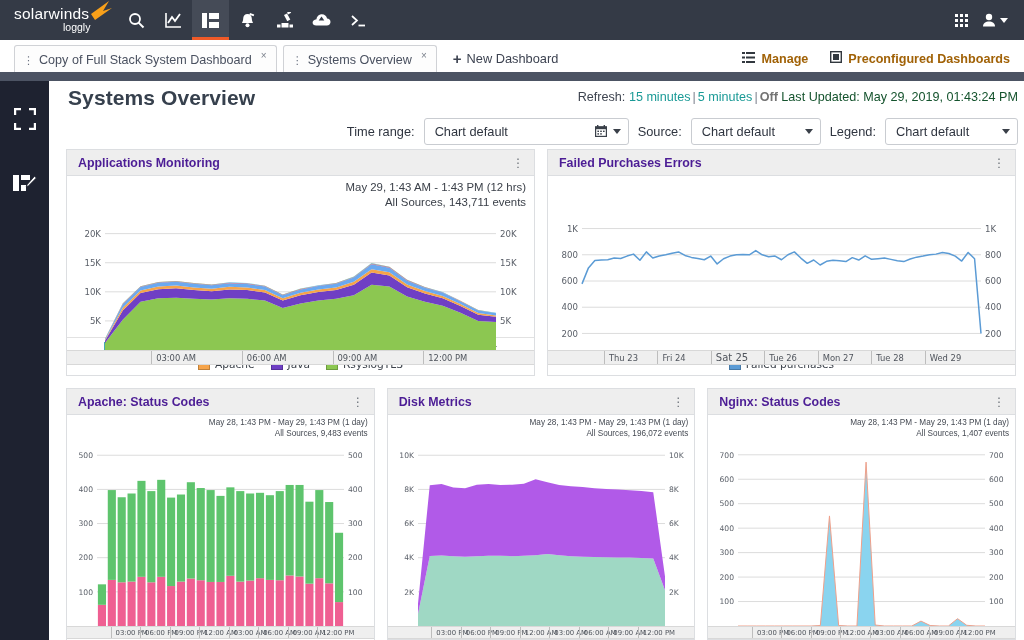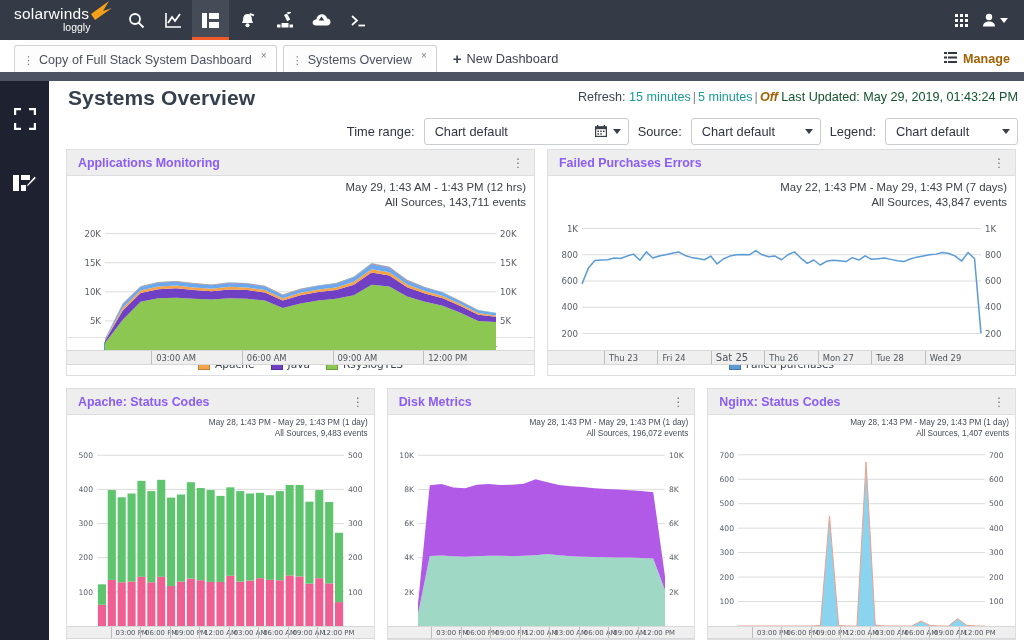--- a/index.html
+++ b/index.html
@@ -99,21 +99,21 @@
     position: absolute; left: 19px; top: 5px;
     font-size: 21px; font-weight: 700; color: #36404d; letter-spacing: .1px;
   }
   .refresh-line {
     position: absolute; right: 6px; top: 9px; font-size: 12.6px; color: #3e4450;
     white-space: nowrap;
   }
   .refresh-line .lbl { color: #3e4450; }
   .refresh-line a { color: #1a9a96; text-decoration: none; cursor: pointer; }
   .refresh-line .sep { color: #7d838e; padding: 0 2px; }
-  .refresh-line .off { color: #a16207; font-weight: 700; font-style: italic; }
+  .refresh-line .off { color: #737373; font-weight: 700; }
   .refresh-line .updated { color: #14532d; }
 
   .controls {
     position: absolute; right: 6px; top: 37px; display: flex; align-items: center;
     gap: 9px; white-space: nowrap;
   }
   .ctl-label { font-size: 12.8px; color: #2f3540; }
   .ctl-select {
     height: 27px; border: 1px solid #c9ccd1; border-radius: 3px; background: #fff;
     display: flex; align-items: center; justify-content: space-between;
@@ -130,21 +130,21 @@
   .grid-row { display: flex; gap: 12px; padding: 0 8px 0 17px; }
   .panel {
     border: 1px solid #dcdee1; background: #ffffff;
     display: flex; flex-direction: column; overflow: hidden;
   }
   .panel-head {
     height: 26px; background: #eeeeee; border-bottom: 1px solid #dcdee1;
     display: flex; align-items: center; justify-content: space-between;
     padding: 0 9px 0 11px;
   }
-  .panel-title { font-size: 12.4px; font-weight: 700; color: #8b5cf6; }
+  .panel-title { font-size: 12.4px; font-weight: 700; color: #4c1d95; }
   .kebab { color: #6a7078; font-size: 12px; line-height: 1; letter-spacing: -1px;
     cursor: pointer; padding: 2px 2px; }
   .panel-body { flex: 1; position: relative; background: #fff; }
 
   .chart-caption {
     position: absolute; right: 8px; top: 4px; text-align: right; z-index: 4;
     font-size: 11.4px; color: #3b4049; line-height: 1.28; white-space: nowrap;
   }
   .chart-caption.small { font-size: 8.2px; color: #454a53; top: 3px; right: 6px; }
 
@@ -276,20 +276,29 @@
         <svg width="13" height="11" viewBox="0 0 13 11">
               <rect x="0" y="0" width="3" height="2" fill="#32383f"></rect>
               <rect x="4" y="0" width="9" height="2" fill="#32383f"></rect>
               <rect x="0" y="4.5" width="3" height="2" fill="#32383f"></rect>
               <rect x="4" y="4.5" width="9" height="2" fill="#32383f"></rect>
               <rect x="0" y="9" width="3" height="2" fill="#32383f"></rect>
               <rect x="4" y="9" width="9" height="2" fill="#32383f"></rect>
             </svg>
       </span>
       <span>Manage</span>
+    </div>
+    <div class="tb-action">
+      <span>
+        <svg width="12" height="12" viewBox="0 0 12 12">
+              <rect x="0.7" y="0.7" width="10.6" height="10.6" fill="none" stroke="#32383f" stroke-width="1.4"></rect>
+              <rect x="3" y="3" width="6" height="6" fill="#32383f"></rect>
+            </svg>
+      </span>
+      <span>Preconfigured Dashboards</span>
     </div>
   </div>
 </div>
 
 <div class="slatebar"></div>
 
 <div class="sidebar">
   <div class="side-btn">
     <svg width="22" height="22" viewBox="0 0 22 22">
       <path d="M1 7V1h6" fill="none" stroke="#fff" stroke-width="2.4"></path>
@@ -434,24 +443,20 @@
             </div>
           </div>
     </div>
 
     <div class="panel" style="width:470px;height:227px">
       <div class="panel-head">
         <span class="panel-title">Failed Purchases Errors</span>
         <span class="kebab">⋮</span>
       </div>
       <div class="panel-body">
-        <div class="chart-caption">
-          <div>May 22, 1:43 PM - May 29, 1:43 PM  (7 days)</div>
-          <div>All Sources, 43,847 events</div>
-        </div>
         <div class="plot" id="chart1">
               <svg width="467" height="189" style="position: absolute; left: 0px; top: 0px;">
                 <line x1="34" y1="157.44444444444446" x2="433" y2="157.44444444444446" stroke="#dcdcdc" stroke-width="1"></line>
                 <text x="30" y="160.54044444444446" text-anchor="end" font-size="8.6" fill="#5b6069" font-family="DejaVu Sans, sans-serif">200</text>
                 <text x="437" y="160.54044444444446" text-anchor="start" font-size="8.6" fill="#5b6069" font-family="DejaVu Sans, sans-serif">200</text>
                 <line x1="34" y1="131.22222222222223" x2="433" y2="131.22222222222223" stroke="#dcdcdc" stroke-width="1"></line>
                 <text x="30" y="134.31822222222223" text-anchor="end" font-size="8.6" fill="#5b6069" font-family="DejaVu Sans, sans-serif">400</text>
                 <text x="437" y="134.31822222222223" text-anchor="start" font-size="8.6" fill="#5b6069" font-family="DejaVu Sans, sans-serif">400</text>
                 <line x1="34" y1="105" x2="433" y2="105" stroke="#dcdcdc" stroke-width="1"></line>
                 <text x="30" y="108.096" text-anchor="end" font-size="8.6" fill="#5b6069" font-family="DejaVu Sans, sans-serif">600</text>
@@ -462,21 +467,21 @@
                 <line x1="34" y1="52.55555555555556" x2="433" y2="52.55555555555556" stroke="#dcdcdc" stroke-width="1"></line>
                 <text x="30" y="55.651555555555554" text-anchor="end" font-size="8.6" fill="#5b6069" font-family="DejaVu Sans, sans-serif">1K</text>
                 <text x="437" y="55.651555555555554" text-anchor="start" font-size="8.6" fill="#5b6069" font-family="DejaVu Sans, sans-serif">1K</text>
                 <path d="M 34 107.88444444444444 L 40.435483870967744 91.88888888888889 L 46.87096774193549 84.41555555555556 L 53.306451612903224 84.02222222222221 L 59.74193548387097 83.75999999999999 L 66.17741935483872 82.05555555555556 L 72.61290322580645 82.44888888888889 L 79.04838709677419 80.08888888888889 L 85.48387096774194 78.12222222222222 L 91.91935483870968 84.28444444444445 L 98.35483870967742 75.89333333333333 L 104.79032258064517 82.05555555555556 L 111.2258064516129 80.08888888888889 L 117.66129032258065 78.77777777777779 L 124.09677419354838 77.20444444444445 L 130.53225806451613 75.89333333333333 L 136.96774193548387 79.43333333333334 L 143.4032258064516 81.4 L 149.83870967741936 82.44888888888889 L 156.2741935483871 83.75999999999999 L 162.70967741935485 80.08888888888889 L 169.14516129032256 87.95555555555555 L 175.58064516129033 82.71111111111111 L 182.01612903225808 80.08888888888889 L 188.4516129032258 78.77777777777779 L 194.88709677419354 78.51555555555555 L 201.3225806451613 78.77777777777779 L 207.75806451612902 74.58222222222223 L 214.19354838709677 78.77777777777779 L 220.6290322580645 80.74444444444444 L 227.06451612903226 80.08888888888889 L 233.5 83.75999999999999 L 239.93548387096774 78.77777777777779 L 246.37096774193546 75.89333333333333 L 252.8064516129032 82.05555555555556 L 259.241935483871 87.3 L 265.6774193548387 84.02222222222221 L 272.11290322580646 89.00444444444445 L 278.5483870967742 85.33333333333334 L 284.98387096774195 84.28444444444445 L 291.4193548387097 84.67777777777778 L 297.8548387096774 85.59555555555556 L 304.2903225806451 81.66222222222221 L 310.7258064516129 84.02222222222221 L 317.16129032258067 79.82666666666667 L 323.5967741935484 83.36666666666666 L 330.03225806451616 82.71111111111111 L 336.46774193548384 82.05555555555556 L 342.9032258064516 83.36666666666666 L 349.33870967741933 84.67777777777778 L 355.7741935483871 85.59555555555556 L 362.2096774193549 82.97333333333333 L 368.6451612903226 81.13777777777779 L 375.0806451612903 80.08888888888889 L 381.51612903225805 78.77777777777779 L 387.9516129032258 78.12222222222222 L 394.38709677419354 76.41777777777777 L 400.8225806451613 77.46666666666667 L 407.258064516129 80.08888888888889 L 413.69354838709677 85.07111111111111 L 420.1290322580645 76.41777777777777 L 426.56451612903226 82.71111111111111 L 433 157.44444444444446" fill="none" stroke="#5b9bd5" stroke-width="1.5" stroke-linejoin="round"></path>
               </svg>
               <div class="xband" style="top: 174px; height: 15px;">
                 <div style="width: 55.945px; height: 100%;"></div>
                 <div class="xtick" style="font-size: 8.4px; width: 53.466px;">Thu 23</div>
                 <div class="xtick" style="font-size: 8.4px; width: 53.466px;">Fri 24</div>
                 <div class="xtick" style="font-size: 10px; width: 53.466px;">Sat 25</div>
-                <div class="xtick" style="font-size: 8.4px; width: 53.466px;">Thu 26</div>
+                <div class="xtick" style="font-size: 8.4px; width: 53.466px;">Tue 26</div>
                 <div class="xtick" style="font-size: 8.4px; width: 53.466px;">Mon 27</div>
                 <div class="xtick" style="font-size: 8.4px; width: 53.466px;">Tue 28</div>
                 <div class="xtick" style="font-size: 8.4px; width: 53.466px; text-align: center;">Wed 29</div>
               </div>
             </div>
       </div>
       <div class="legend-row" id="legend1">
             <div class="lg-item">
               <span class="lg-sw" style="background: rgb(91, 155, 213);"></span>
               <span class="lg-txt">Failed purchases</span>

